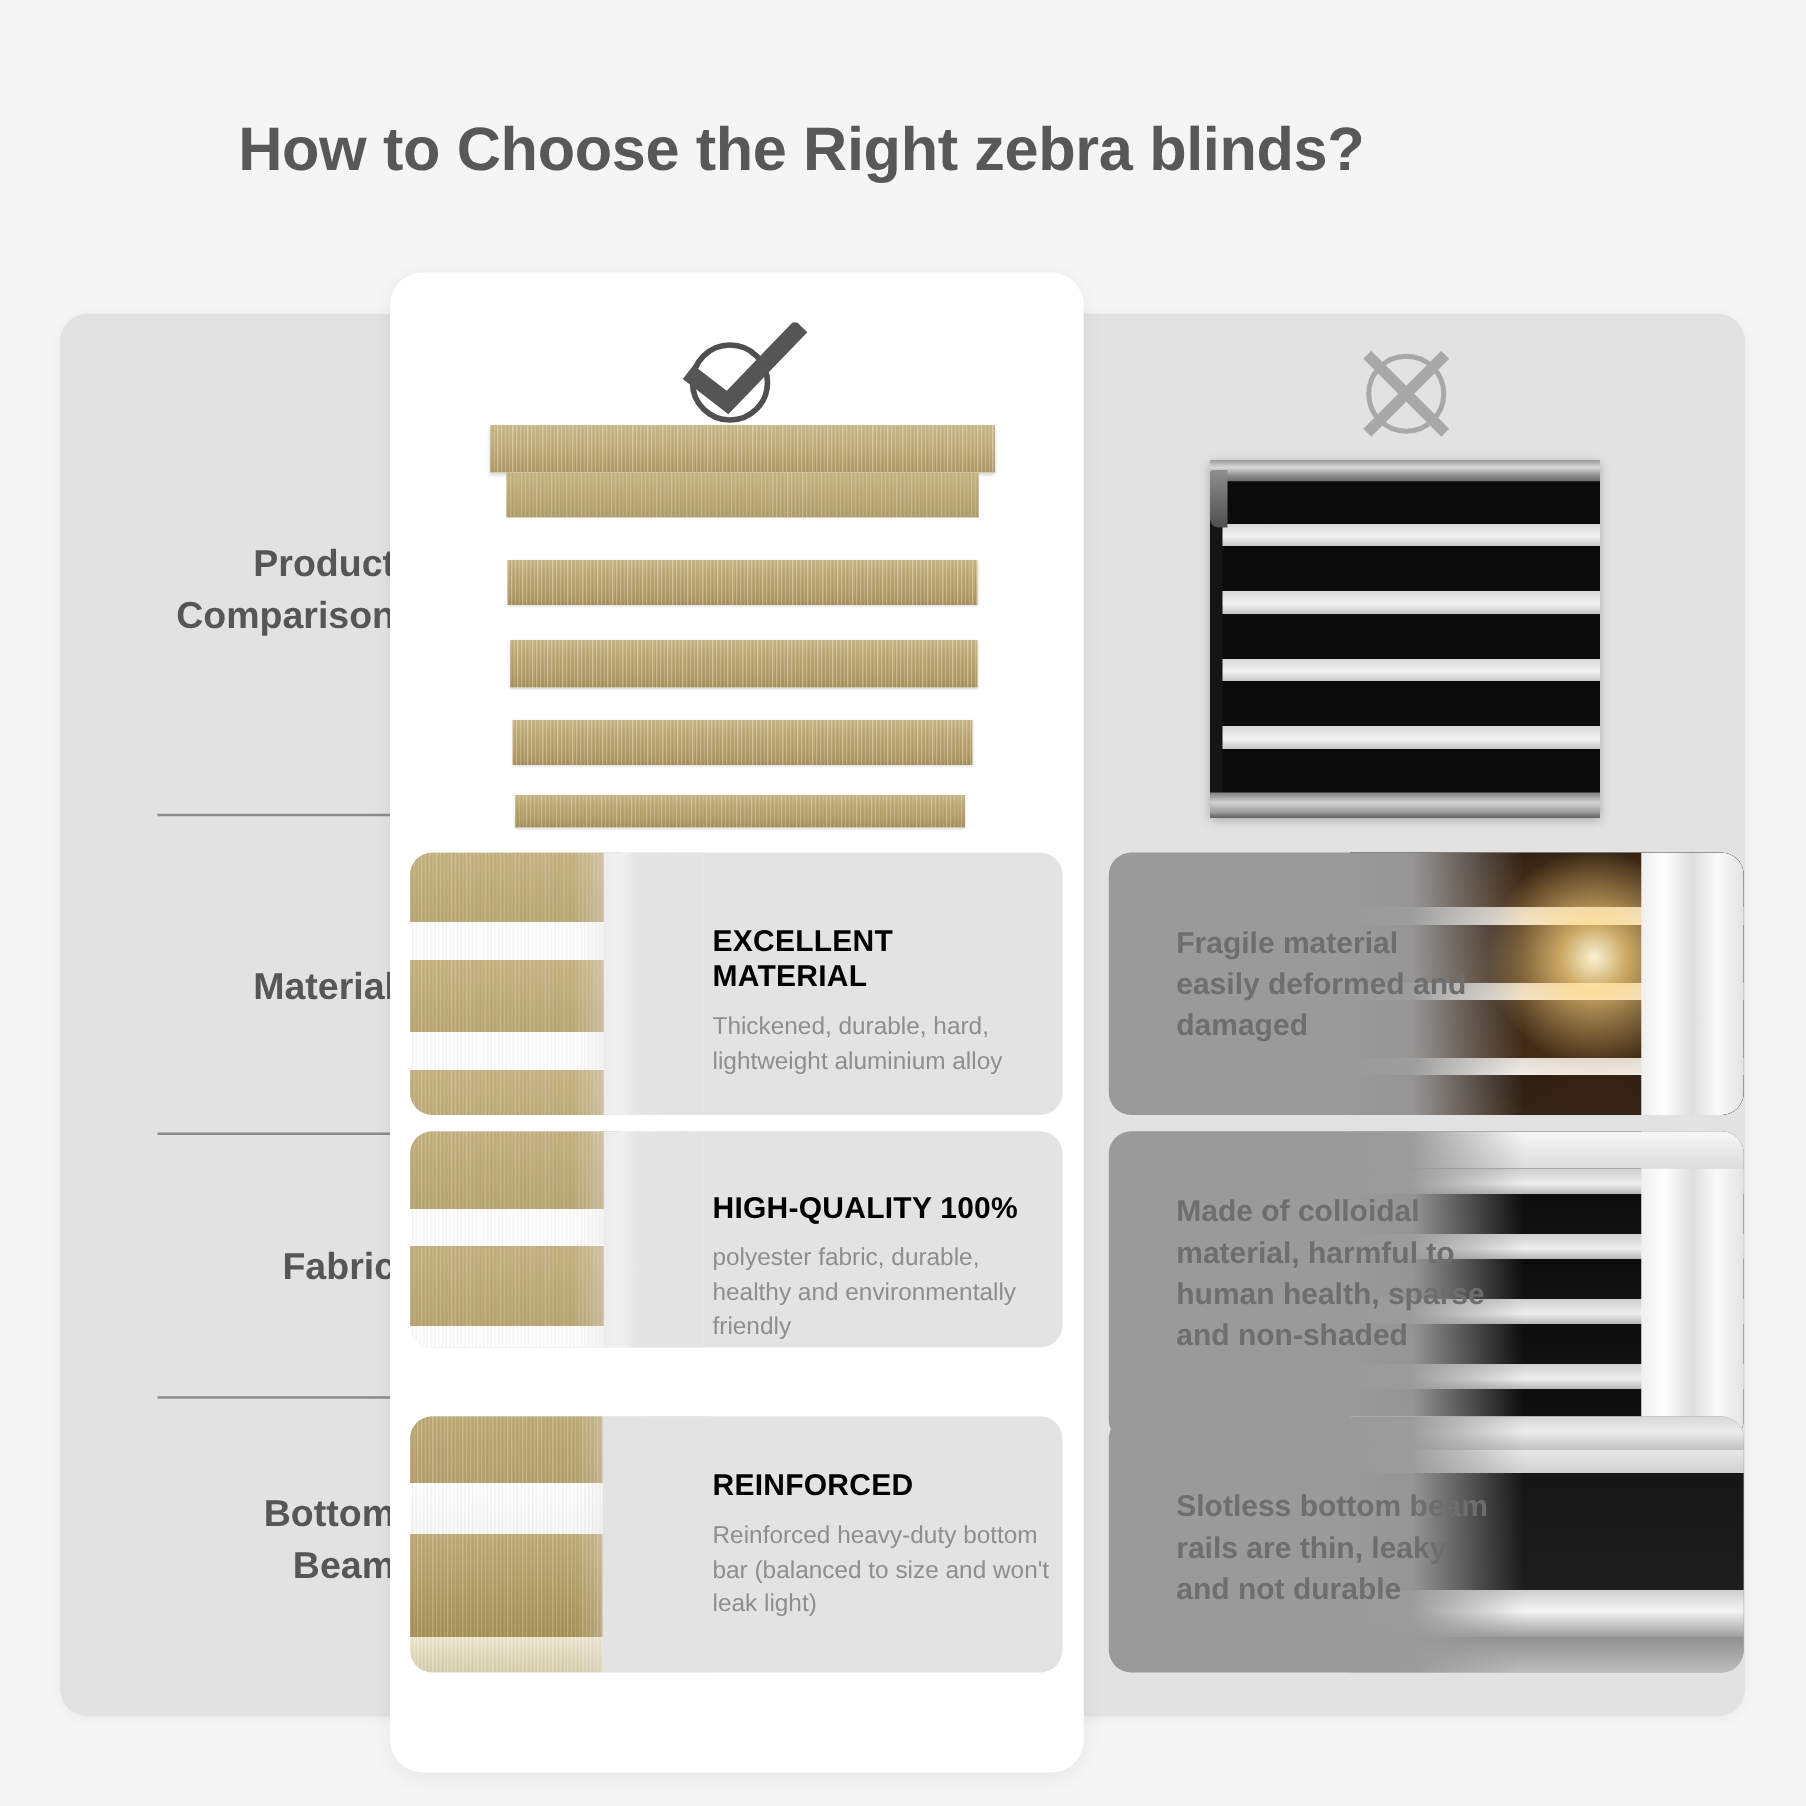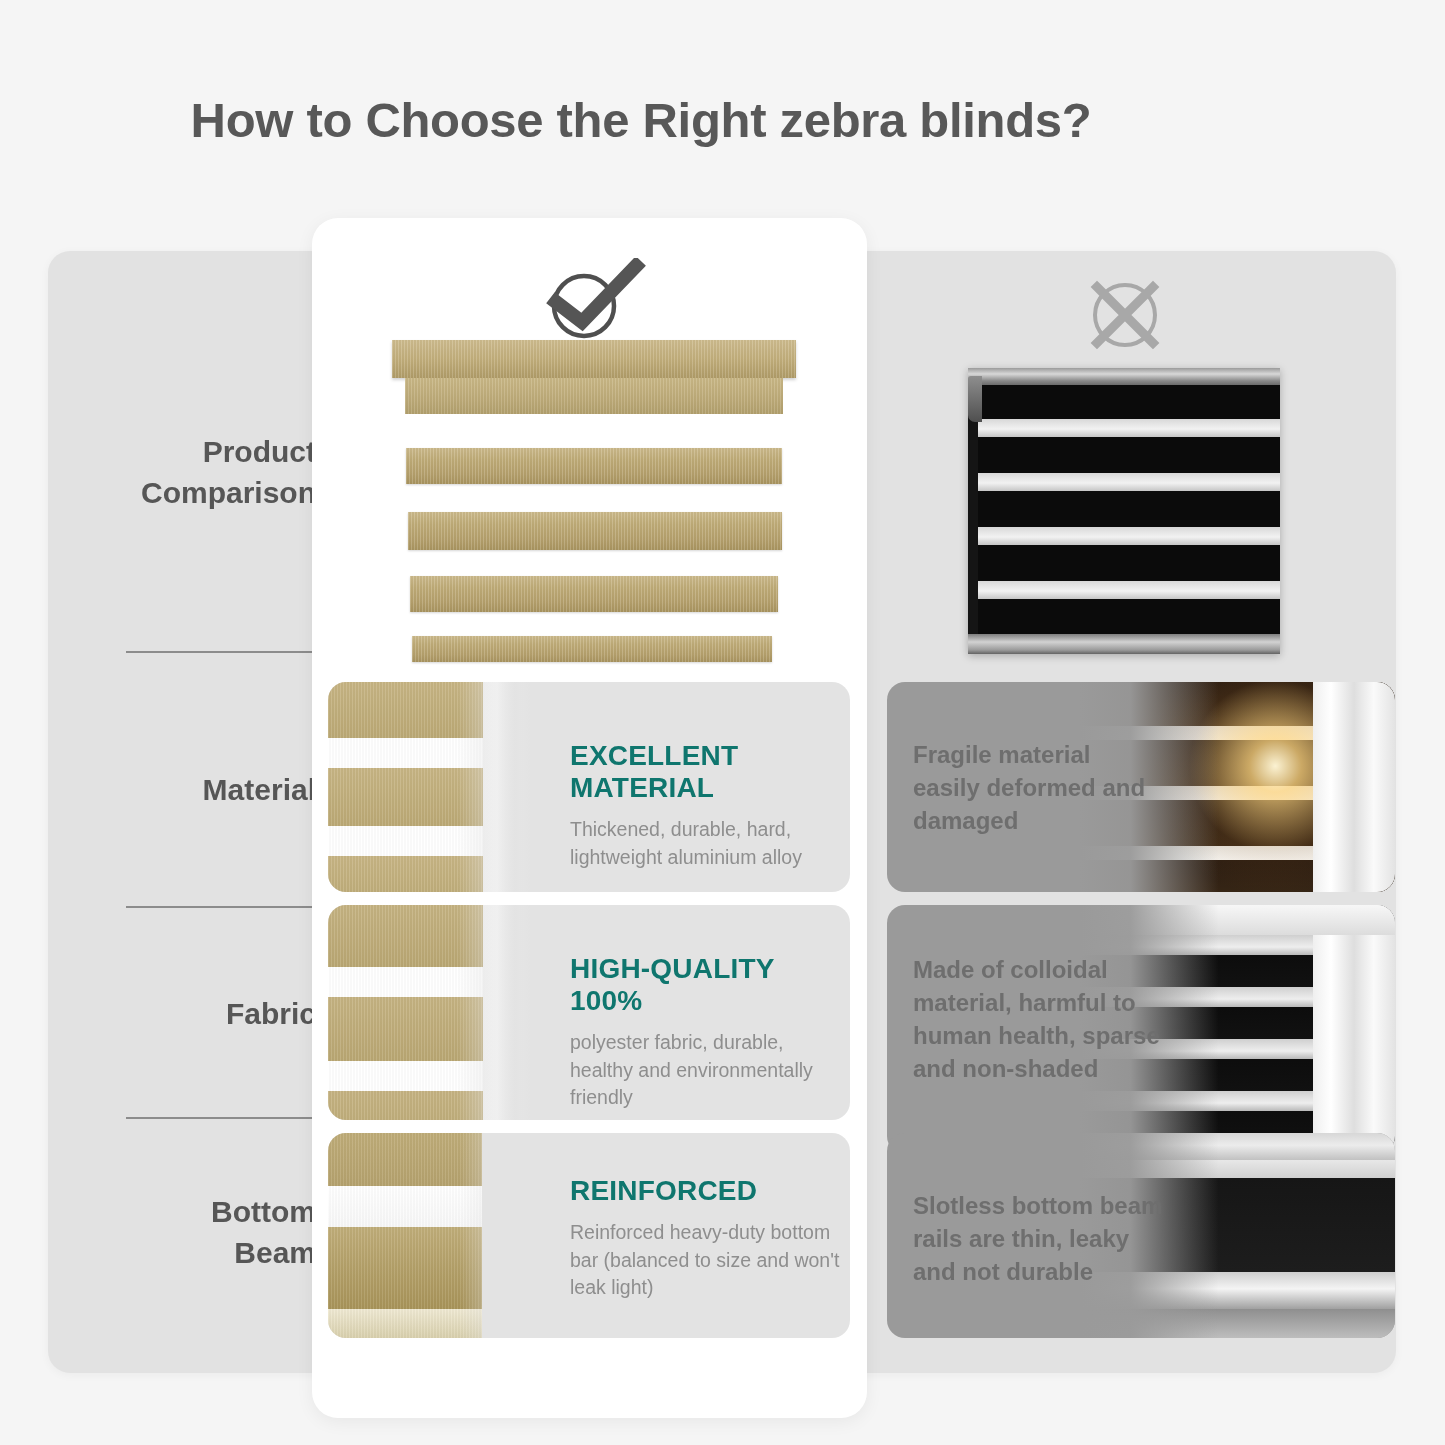--- a/index.html
+++ b/index.html
@@ -112,28 +112,28 @@
 
   
   .fcard{
     position:absolute;border-radius:18px;overflow:hidden;
   }
   .fcard-good{background:#e3e3e3;}
   .fcard-bad{background:#9a9a9a;}
 
   .fcard .ftext{position:absolute;}
   .ftitle{
-    font-size:28px;font-weight:bold;color:#0f766e;letter-spacing:0.2px;
+    font-size:24px;font-weight:bold;color:#000000;letter-spacing:0.2px;
     margin-bottom:12px;
   }
   .fdesc{
     font-size:19.5px;color:#8e8e8e;line-height:1.42;font-weight:normal;
   }
   .badtext{
-    font-size:24px;font-weight:bold;color:#6e6e6e;line-height:1.38;
+    font-size:24px;font-weight:bold;color:#6e6e6e;line-height:1.38;margin-left:28px;
   }
 
   
   .photo-good{
     position:absolute;left:0;top:0;height:100%;
   }
   .pg-frame{
     position:absolute;right:0;top:0;width:34%;height:100%;
     background:linear-gradient(90deg,#f1f1f1 0%,#ffffff 18%,#e6e6e6 40%,#fbfbfb 62%,#dcdcdc 82%,#f3f3f3 100%);
   }
@@ -277,21 +277,21 @@
 
   <div class="fcard fcard-bad" style="left:887px;top:682px;width:508px;height:210px;">
     <div class="photo-bad">
       <div class="pbad-sun"></div>
       <div class="pbad-frame"></div>
       <div class="photo-fade-left"></div>
     </div>
     <div class="ftext badtext" style="left:26px;top:56px;width:250px;">Fragile material easily deformed and damaged</div>
   </div>
 
-  <div class="fcard fcard-good" style="left:328px;top:905px;width:522px;height:215px;">
+  <div class="fcard fcard-good" style="left:328px;top:905px;width:522px;height:173px;">
     <div class="photo-good" style="width:235px;">
       <div class="pg-blind" style="background:
         repeating-linear-gradient(90deg, rgba(255,255,255,0.22) 0px, rgba(255,255,255,0) 1px, rgba(0,0,0,0.05) 2px, rgba(0,0,0,0) 3px),
         repeating-linear-gradient(180deg,#c5b281 0px,#b9a773 62px,#ffffff 62px,#ffffff 92px,#c5b281 92px,#c5b281 94px);"></div>
       <div class="pg-frame"></div>
       <div class="pg-fade"></div>
     </div>
     <div class="ftext" style="left:242px;top:48px;width:272px;">
       <div class="ftitle">HIGH-QUALITY 100%</div>
       <div class="fdesc">polyester fabric, durable, healthy and environmentally friendly</div>

